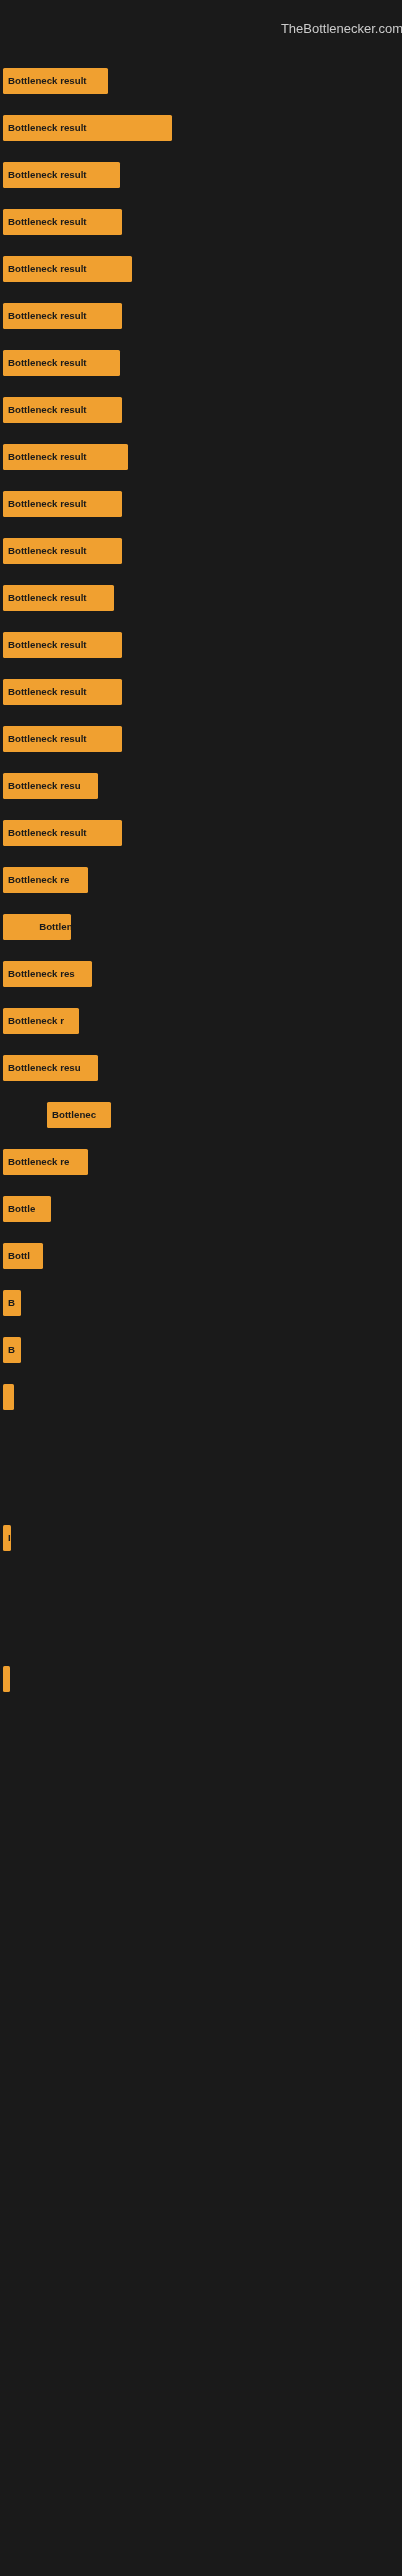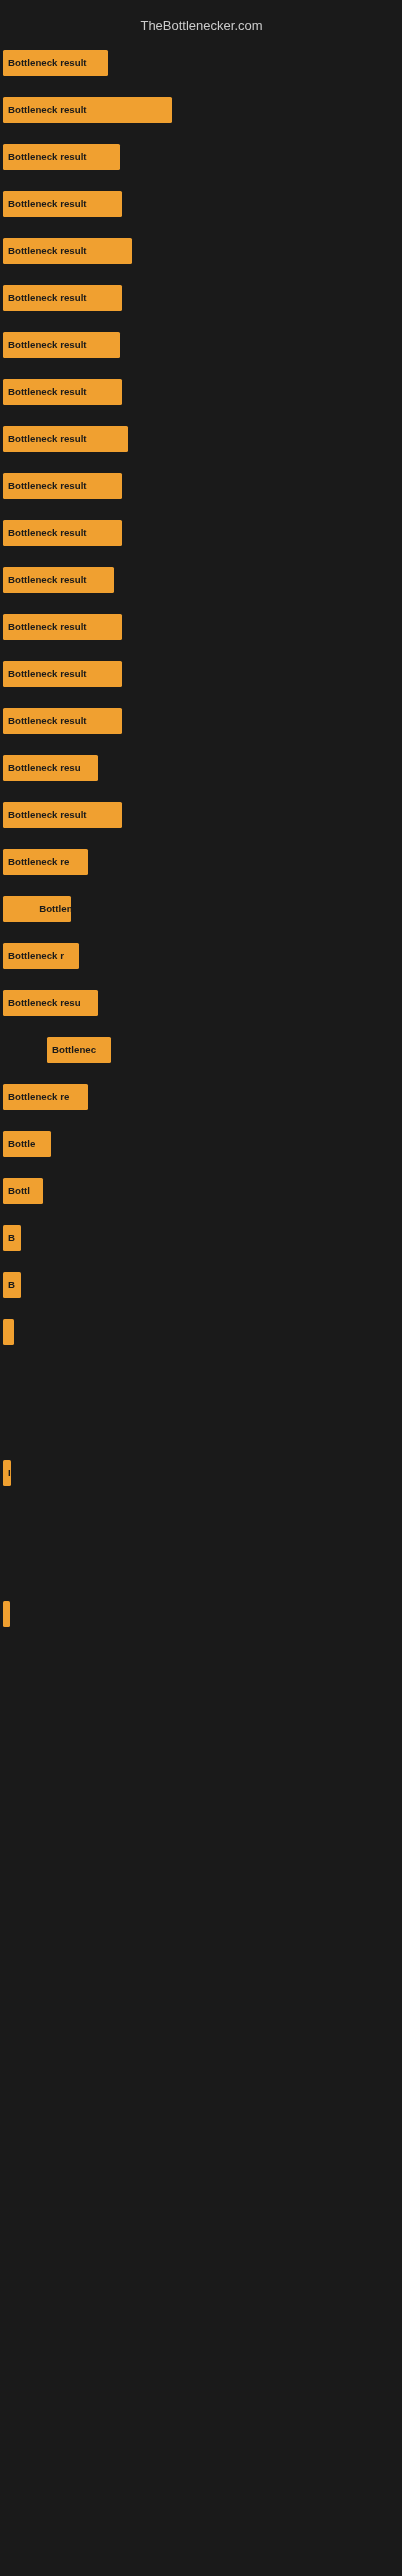--- a/index.html
+++ b/index.html
@@ -8,26 +8,25 @@
       box-sizing: border-box;
     }
     body {
       width: 403px;
       min-height: 2576px;
       background-color: #1a1a1a;
       font-family: Arial, sans-serif;
       position: relative;
     }
     .site-title {
-      text-align: center;
+      text-align: right;
       color: #cccccc;
       font-size: 13px;
-      padding: 6px 0;
+      padding: 21px 0;
       background-color: #1a1a1a;
-      margin-top: 12px;
     }
     .bar-container {
       position: relative;
       height: 47px;
       display: flex;
       align-items: center;
       padding-left: 3.2px;
     }
     .bar {
       background-color: #f0a030;
@@ -141,20 +140,25 @@
       <div class="bar" style="width: 85px;">
         <span>Bottleneck re</span>
       </div>
     </div>
     <div class="bar-container">
       <div class="bar" style="width: 68px; padding-left: 36px;">
         <span>Bottleneck</span>
       </div>
     </div>
     <div class="bar-container">
+      <div class="bar" style="width: 89px;">
+        <span>Bottleneck res</span>
+      </div>
+    </div>
+    <div class="bar-container">
       <div class="bar" style="width: 76px;">
         <span>Bottleneck r</span>
       </div>
     </div>
     <div class="bar-container">
       <div class="bar" style="width: 95px;">
         <span>Bottleneck resu</span>
       </div>
     </div>
     <div class="bar-container">

